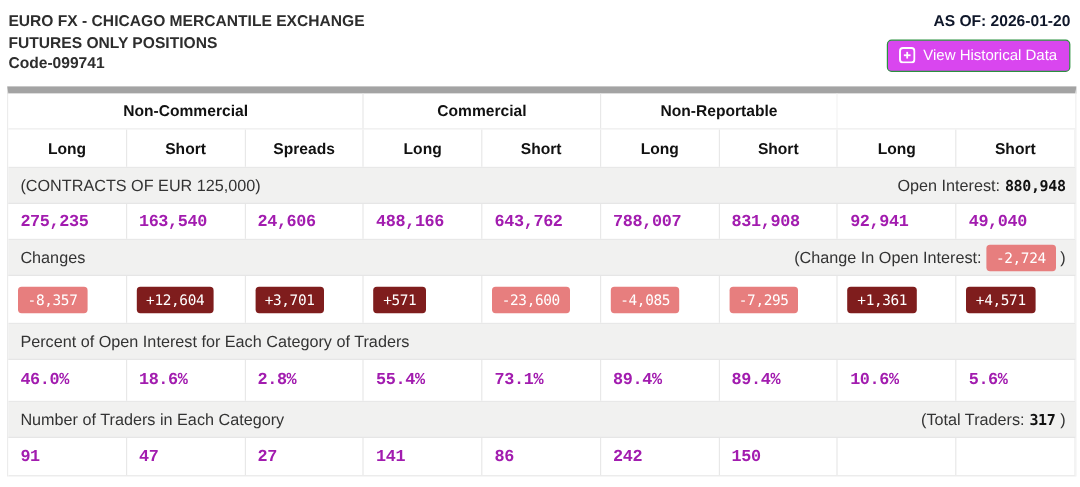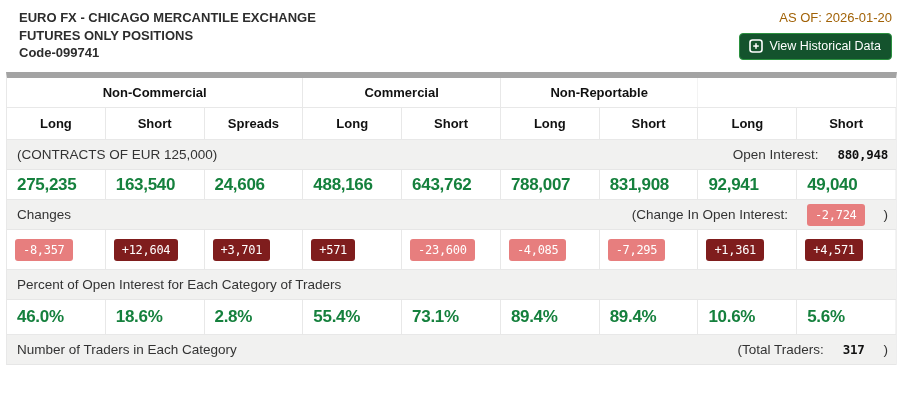--- a/index.html
+++ b/index.html
@@ -1,51 +1,51 @@
 <!DOCTYPE html>
 <html><head>
 <meta charset="utf-8">
 <style>
   * { margin:0; padding:0; box-sizing:border-box; }
   html,body { width:900px; height:406px; background:#ffffff; overflow:hidden;
     font-family:"Liberation Sans", sans-serif; }
 
   
   .page-header { position:relative; padding:9px 8px 6px 7px; height:72px; }
-  .title-block { color:#2d2d2d; font-size:13px; font-weight:bold; line-height:17.5px;margin-left:12px; }
+  .title-block { color:#2d2d2d; font-size:13px; font-weight:bold; line-height:17.5px; }
   .header-right { position:absolute; top:10px; right:8px; text-align:right; }
-  .as-of { font-size:13px; font-weight:normal; color:#a16207; }
+  .as-of { font-size:13px; font-weight:bold; color:#0f172a; }
   .hist-btn { margin-top:8px; display:inline-flex; align-items:center; gap:6px;
-    background:#14532d; border:1px solid #2b913f; border-radius:4px;
+    background:#d946ef; border:1px solid #2b913f; border-radius:4px;
     color:#ffffff; font-size:12.5px; padding:5px 10px 6px 9px; cursor:pointer;
     font-family:"Liberation Sans", sans-serif; }
   .hist-btn svg { display:block; }
 
   
   .cot-table { margin:0 3px 0 6px; border-left:1px solid #e8e8e8; border-top:6px solid #a3a3a3;
     border-right:1px solid #eeeeee; }
   .row { display:grid; grid-template-columns:repeat(9,1fr); align-items:center;
     border-bottom:1px solid #e8e8e8; background:#fff; }
   .row-groups { grid-template-columns:3fr 2fr 2fr 2fr; height:30px; }
   .row-cols { height:32px; }
   .cell { height:100%; display:flex; align-items:center; border-right:1px solid #e8e8e8; }
   .cell:last-child { border-right:1px solid #f3f3f3; }
   .hcell { justify-content:center; font-size:13px; font-weight:bold; color:#111; }
-  .num { padding-left:10px; font-family:Liberation Sans, sans-serif;
-    font-weight:bold; font-size:17px; color:#15803d; letter-spacing:-0.3px; }
+  .num { padding-left:10px; font-family:Liberation Mono, monospace;
+    font-weight:bold; font-size:14px; color:#a21caf; letter-spacing:-0.3px; }
   .row-positions { height:30px; }
   .row-percents { height:35px; }
   .row-traders { height:32px; }
   .row-changes { height:40px; }
 
   
   .band { display:flex; justify-content:space-between; align-items:center;
     background:#f1f1f0; border-bottom:1px solid #e6e6e6; height:30px;
     padding:0 8px 0 10px; font-size:13.5px; color:#333; }
-  .band-right { display:flex; align-items:center; gap:19px; font-size:13.5px; color:#333; }
+  .band-right { display:flex; align-items:center; gap:4px; font-size:13.5px; color:#333; }
   .mono-strong { font-family:"DejaVu Sans Mono", monospace; font-weight:bold;
     font-size:12.5px; color:#111; letter-spacing:-0.3px; }
 
   
   .badge { display:inline-block; padding:4px 8px; border-radius:3px; color:#ffffff;
     font-family:"DejaVu Sans Mono", monospace; font-weight:normal; font-size:12px;
     letter-spacing:-0.3px; }
   .badge.neg { background:#e77e7e; }
   .badge.pos { background:#7f1d1d; }
   .cell .badge { margin-left:8px; }
@@ -171,14 +171,25 @@
 
   <div class="band">
     <span>Number of Traders in Each Category</span>
     <span class="band-right">
       <span>(Total Traders:</span>
       <span class="mono-strong">317</span>
         <span>)</span>
     </span>
   </div>
 
+  <div class="row row-traders">
+    <div class="cell num">91</div>
+    <div class="cell num">47</div>
+    <div class="cell num">27</div>
+    <div class="cell num">141</div>
+    <div class="cell num">86</div>
+    <div class="cell num">242</div>
+    <div class="cell num">150</div>
+    <div class="cell num"></div>
+    <div class="cell num"></div>
+  </div>
 
 </div>
 
 </body></html>

